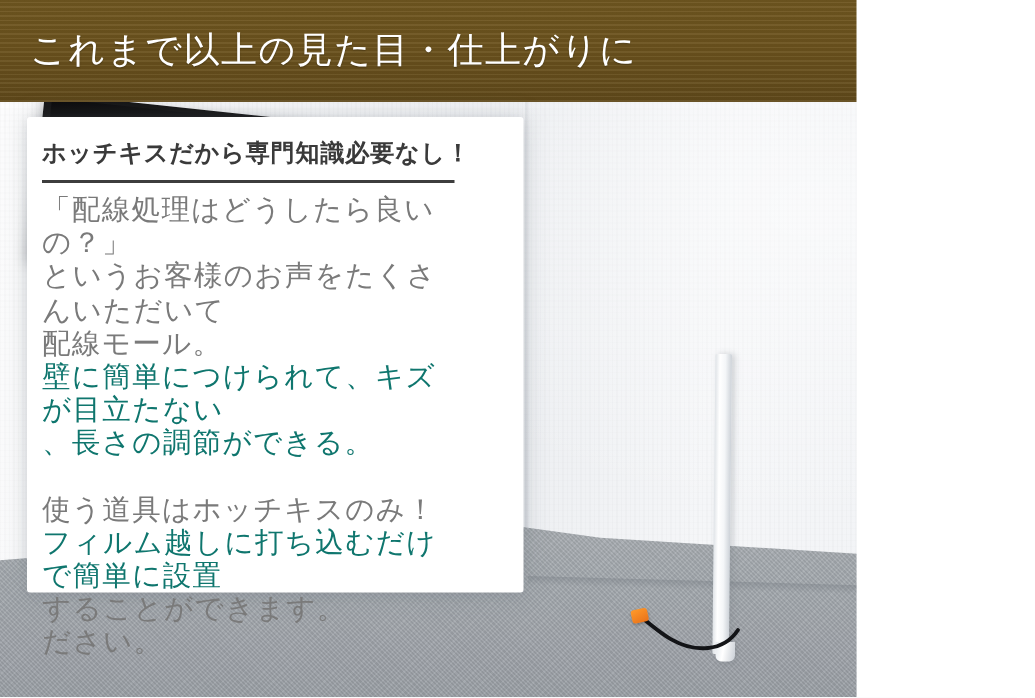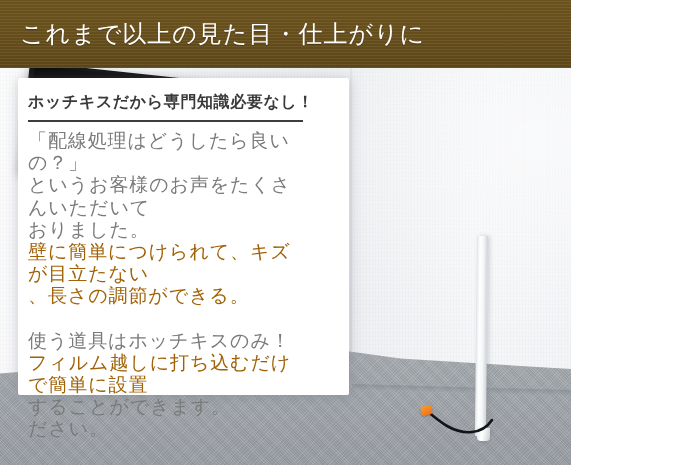--- a/index.html
+++ b/index.html
@@ -279,21 +279,21 @@
     left: 10px;
     top: 52px;
     width: 282px;
     font-size: 19px;
     line-height: 22.2px;
     color: #7a7a7a;
     letter-spacing: 0.9px;
   }
   .card-body p { margin: 0; }
   .card-body .spacer { height: 22px; }
-  .hi-kanji { color: #a16207; }
+  .hi-kanji { color: #0f766e; }
 </style>
 </head>
 <body>
 
 <div id="screen">
 
   <div class="photo">
     <div class="wall-left"></div>
     <div class="wall-right"></div>
     <div class="wall-corner"></div>
@@ -334,21 +334,21 @@
   <div class="header">
     <div class="header-title">これまで以上の見た目・仕上がりに</div>
   </div>
 
   <div class="card">
     <div class="card-title">ホッチキスだから専門知識必要なし！</div>
     <div class="card-rule"></div>
     <div class="card-body">
       <p>「配線処理はどうしたら良いの？」</p>
       <p>というお客様のお声をたくさんいただいて</p>
-      <p>おりました。</p>
+      <p>配線モール。</p>
       <p class="hi-kanji">壁に簡単につけられて、キズが目立たない</p>
       <p class="hi-kanji">、長さの調節ができる。</p>
       <div class="spacer"></div>
       <p>使う道具はホッチキスのみ！</p>
       <p class="hi-kanji">フィルム越しに打ち込むだけで簡単に設置</p>
       <p>することができます。</p>
       <p>ださい。</p>
     </div>
   </div>
 

